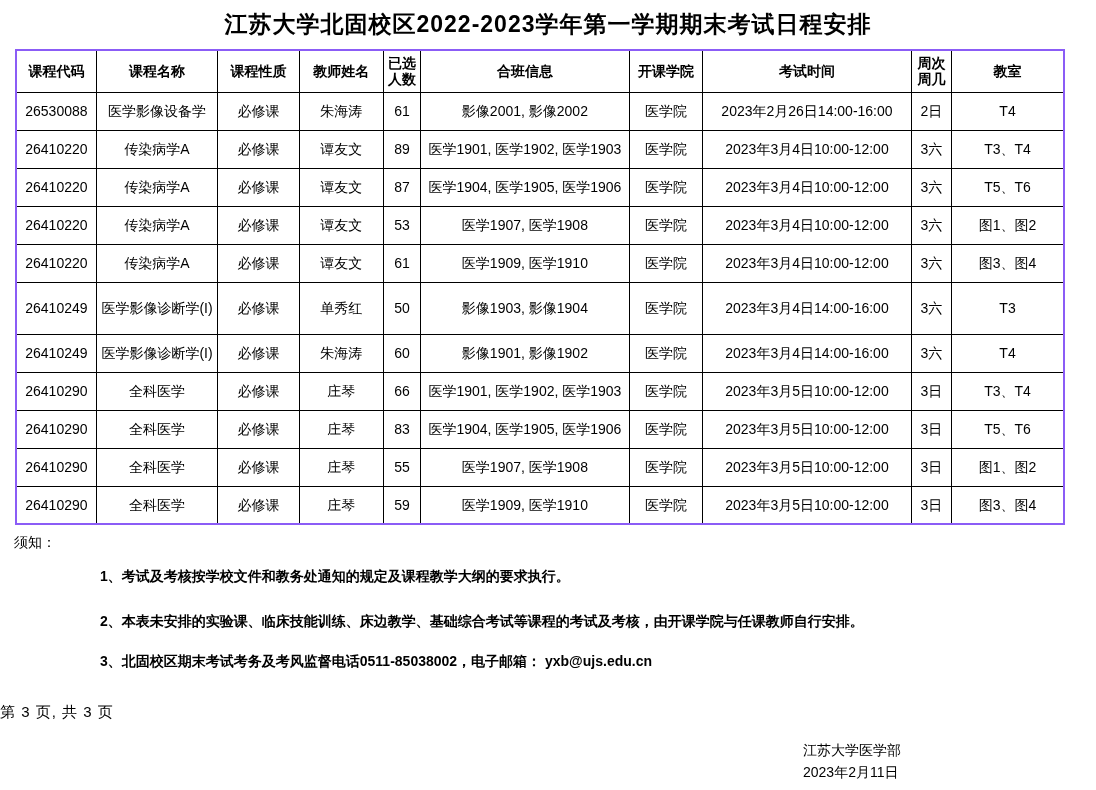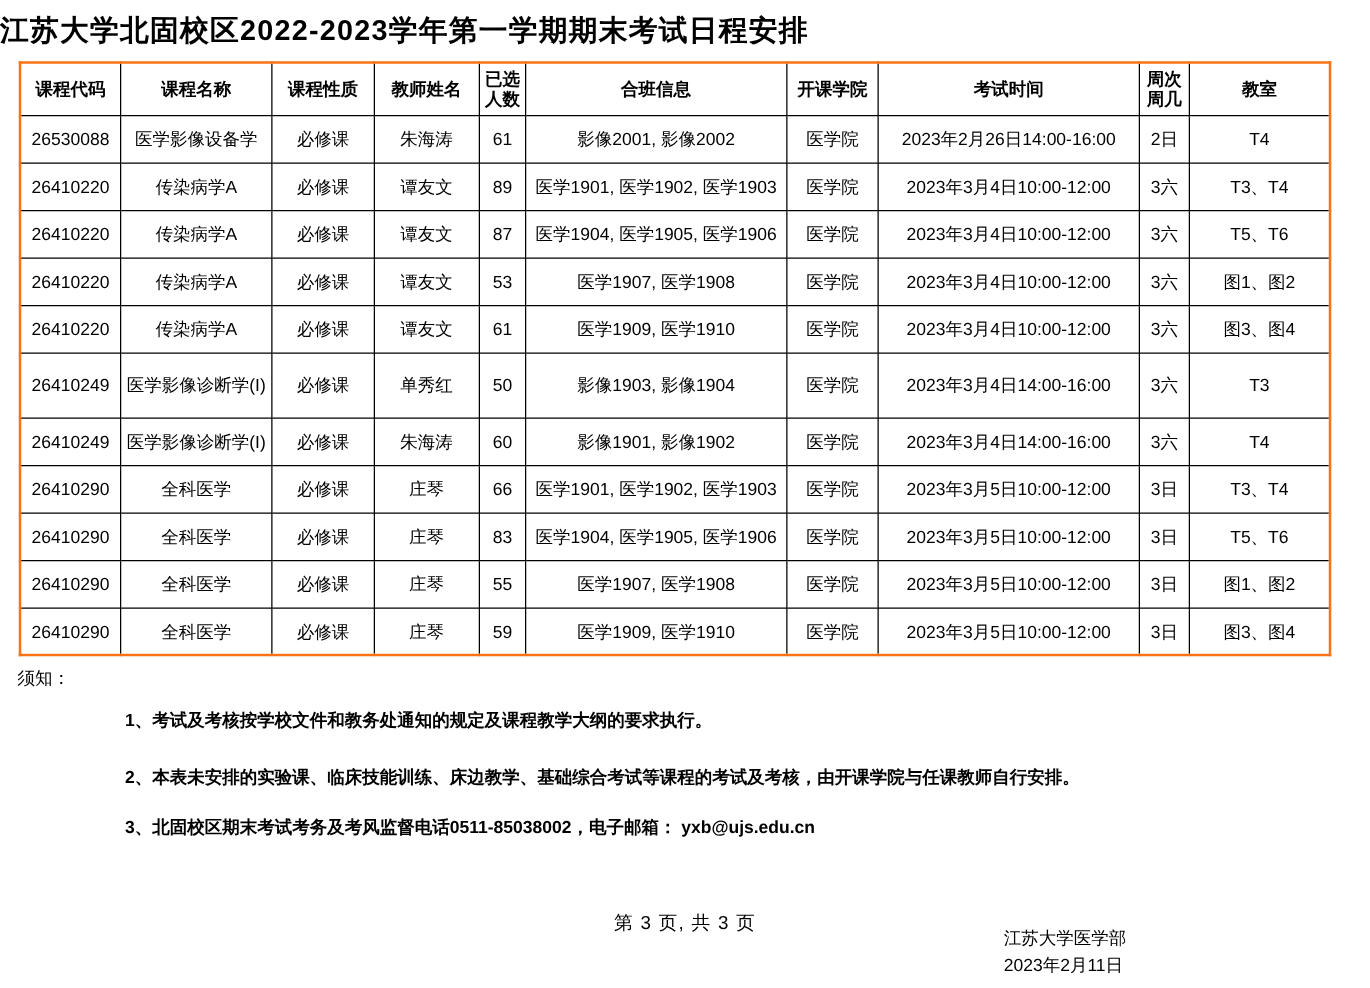--- a/index.html
+++ b/index.html
@@ -7,31 +7,32 @@
     padding: 0;
     background: #ffffff;
     width: 1096px;
     height: 790px;
     overflow: hidden;
     font-family: "Liberation Sans", "DejaVu Sans", sans-serif;
     color: #000;
     position: relative;
   }
   .page-title {
+    text-align: center;
     padding-top: 9px;
     font-size: 23px;
     font-weight: bold;
     letter-spacing: 1px;
   }
   table.schedule {
     border-collapse: collapse;
     table-layout: fixed;
     margin: 9px 0 0 15px;
     width: 1050px;
-    border: 2px solid #f97316;
+    border: 2px solid #8b5cf6;
   }
   table.schedule th, table.schedule td {
     border: 1px solid #000;
     text-align: center;
     vertical-align: middle;
     font-size: 14px;
     line-height: 1.15;
     padding: 2px 1px;
     white-space: pre-line;
     word-break: break-all;
@@ -54,22 +55,21 @@
   .note-2 { margin-top: 27px; }
   .note-3 { margin-top: 22px; }
   .signature {
     position: absolute;
     left: 803px;
     top: 739px;
     font-size: 14px;
     line-height: 22px;
   }
   .page-footer {
-    text-align: center;
-    margin-top: 58px;
+    margin-top: 32px;
     font-size: 15px;
     letter-spacing: 1px;
   }
 </style>
 </head>
 <body>
 
 <div class="page-title">江苏大学北固校区2022-2023学年第一学期期末考试日程安排</div>
 
 <table class="schedule">

